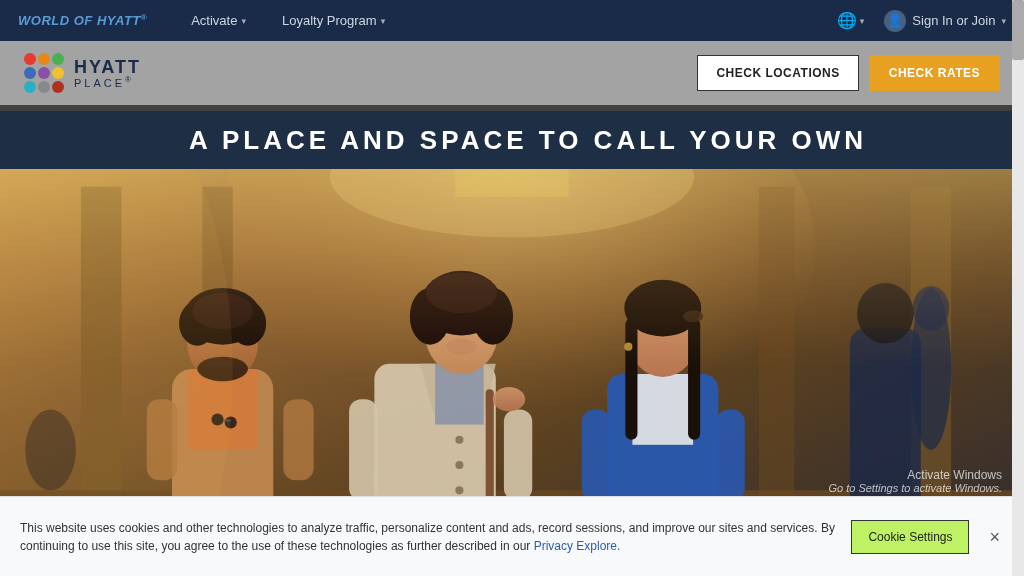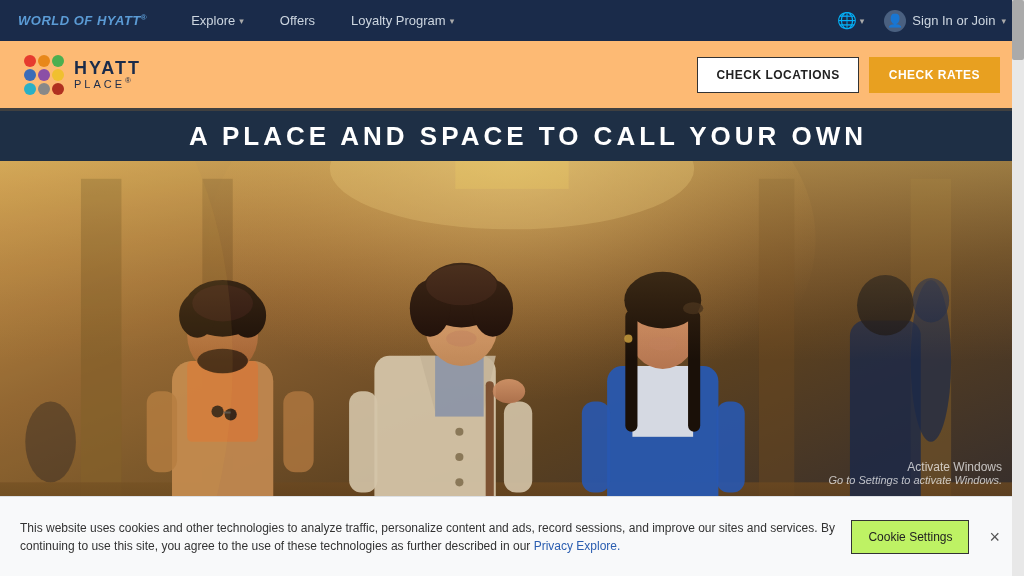--- a/index.html
+++ b/index.html
@@ -77,25 +77,25 @@
       display: flex;
       align-items: center;
       justify-content: center;
       font-size: 13px;
       color: #cdd6e0;
     }
 
     
     #second-bar {
       height: 70px;
-      background: #fdba74;
+      background: #a3a3a3;
       display: flex;
       align-items: center;
       padding: 0 24px;
-      border-bottom: 3px solid #404040;
+      border-bottom: 6px solid #404040;
     }
     #hyatt-place-logo {
       display: flex;
       align-items: center;
       gap: 10px;
     }
     .logo-dots {
       display: grid;
       grid-template-columns: repeat(3, 12px);
       grid-template-rows: repeat(3, 12px);
@@ -160,21 +160,21 @@
     
     #hero {
       position: relative;
       width: 1024px;
       height: 465px; 
       overflow: hidden;
       background: #2c3a4a;
     }
     #hero-banner {
       background: #1e2f45;
-      height: 50px;
+      height: 58px;
       display: flex;
       align-items: center;
       justify-content: center;
       padding-left: 32px;
     }
     #hero-title {
       color: #fff;
       font-size: 26px;
       font-weight: bold;
       letter-spacing: 4px;
@@ -286,25 +286,22 @@
     }
   </style>
 </head>
 <body>
 
 <nav id="top-nav">
   <span id="brand-name">
     <span>WORLD OF HYATT</span><sup>®</sup>
   </span>
   <div class="nav-item">
-    <span>Explore</span>
+    <span>Activate</span>
     <span class="nav-chevron">▾</span>
-  </div>
-  <div class="nav-item">
-    <span>Offers</span>
   </div>
   <div class="nav-item">
     <span>Loyalty Program</span>
     <span class="nav-chevron">▾</span>
   </div>
   <div class="nav-spacer"></div>
   <div class="nav-right">
     <span class="globe-icon">🌐</span>
     <span class="nav-chevron">▾</span>
   </div>

